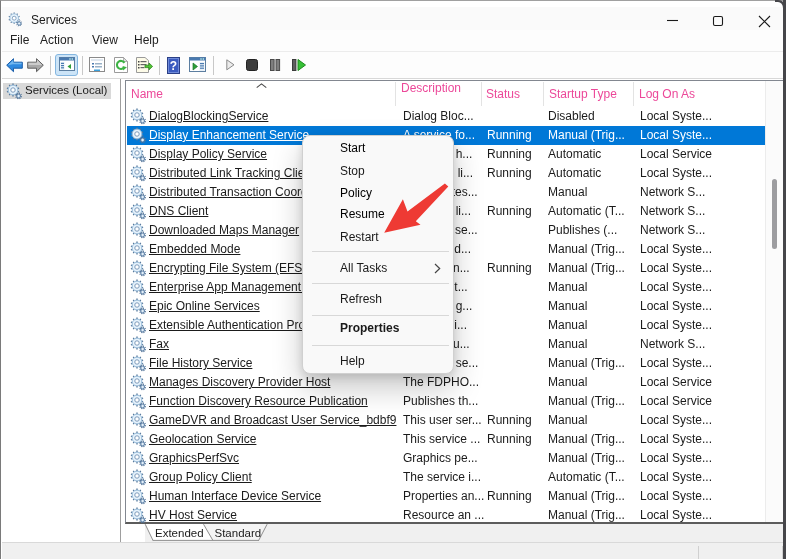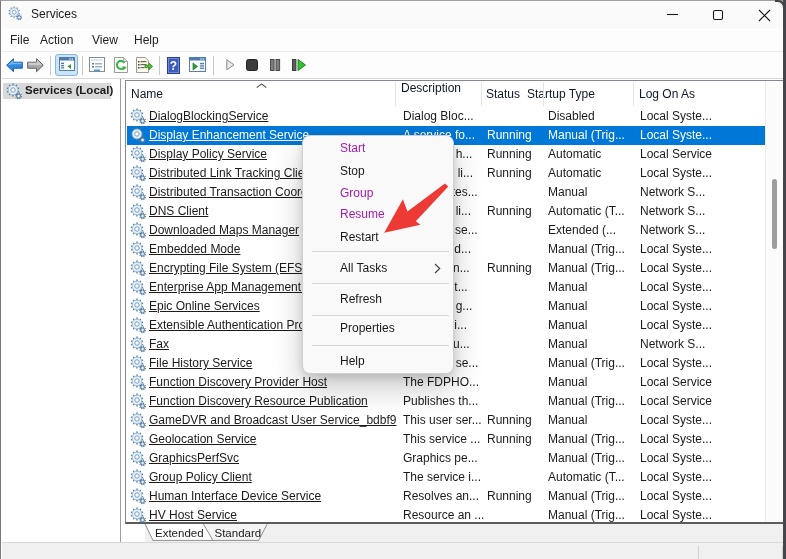--- a/index.html
+++ b/index.html
@@ -2,56 +2,56 @@
 <html><head>
 <meta charset="utf-8">
 <style>
   html,body{margin:0;padding:0;}
   body{width:786px;height:559px;overflow:hidden;font-family:"Liberation Sans",sans-serif;background:#fff;position:relative;}
   .abs{position:absolute;}
   #win{position:absolute;left:0;top:0;width:786px;height:559px;background:#fff;
        border-left:1px solid #7a7a7a;border-top:1px solid #a0a0a0;box-sizing:border-box;}
   #rightborder{position:absolute;right:0;top:0;width:3px;height:559px;background:#46464a;z-index:50;}
   
-  #titlebar{position:absolute;left:1px;top:0;width:782px;height:28px;background:#fafafa;}
+  #titlebar{position:absolute;left:1px;top:6px;width:782px;height:28px;background:#fafafa;}
   #title-text{position:absolute;left:29px;top:6px;font-size:12px;color:#1b1b1b;}
   .capbtn{position:absolute;top:0;height:28px;width:44px;}
   
   #menubar{position:absolute;left:1px;top:29px;width:782px;height:21px;background:#fdfdfd;font-size:12px;color:#222;}
   #menubar span{position:absolute;top:2.5px;}
   
   #toolbar{position:absolute;left:1px;top:50px;width:782px;height:28px;background:#fdfdfd;border-top:1px solid #ececec;border-bottom:1px solid #d8d8d8;box-sizing:border-box;}
   .tsep{position:absolute;top:4px;width:1px;height:19px;background:#c8c8c8;}
   
   #leftpane{position:absolute;left:1px;top:78px;width:119px;height:463px;background:#fff;border-right:1px solid #9e9e9e;box-sizing:border-box;}
-  #treesel{position:absolute;left:1px;top:4px;width:108px;height:16px;background:#d9d9d9;font-weight:bold;}
+  #treesel{position:absolute;left:1px;top:4px;width:108px;height:16px;background:#d9d9d9;}
   #treesel span{position:absolute;left:22px;top:0.5px;font-size:11.5px;color:#1b1b1b;white-space:nowrap;}
   
   #listview{position:absolute;left:124px;top:79px;width:659px;height:444px;background:#fff;
             border:1px solid #828790;border-bottom:2px solid #5c5c5c;box-sizing:border-box;}
-  .hcol{position:absolute;top:0;height:26px;font-size:12px;color:#0f172a;}
+  .hcol{position:absolute;top:0;height:26px;font-size:12px;color:#ec4899;}
   .hsep{position:absolute;top:1px;width:1px;height:24px;background:#e3e3e3;}
   .row{position:absolute;left:1px;width:640px;height:19px;font-size:12px;color:#1b1b1b;white-space:nowrap;}
   .row .c0{position:absolute;left:22px;top:2px;text-decoration:underline;}
   .row .c1{position:absolute;left:276px;top:2px;}
   .row .c2{position:absolute;left:360px;top:2px;}
   .row .c3{position:absolute;left:421px;top:2px;}
   .row .c4{position:absolute;left:513px;top:2px;}
   .row svg.gear{position:absolute;left:3px;top:1px;}
   .row.sel{background:#0078d7;color:#fff;}
   
   #vscroll{position:absolute;right:0;top:0;width:17px;height:441px;background:#fbfbfb;border-left:1px solid #ececec;}
   #vthumb{position:absolute;left:6px;top:98px;width:5px;height:70px;background:#9d9da0;border-radius:2.5px;}
   
   #ctxmenu{position:absolute;left:301px;top:134px;width:152px;height:239px;background:#f9f9f9;
            border:1px solid #d0d0d0;border-radius:8px;box-sizing:border-box;
            box-shadow:0 14px 30px rgba(0,0,0,0.22), 0 3px 8px rgba(0,0,0,0.12);
            font-size:12px;color:#1a1a1a;z-index:20;}
   .mi{position:absolute;left:37px;white-space:nowrap;}
-  .mi.dis{color:#a21caf;}
+  .mi.dis{color:#000000;}
   .msep{position:absolute;left:9px;width:137px;height:1px;background:#d8d8d8;}
   
   #tabzone{position:absolute;left:124px;top:523px;width:659px;height:18px;background:#f0f0f0;margin-left:20px;}
   
   #statusbar{position:absolute;left:1px;top:541px;width:782px;height:18px;background:#f0f0f0;border-top:1px solid #d9d9d9;box-sizing:border-box;}
   #sbdiv{position:absolute;left:696px;top:3px;width:1px;height:15px;background:#d0d0d0;}
 </style>
 </head>
 <body>
 <div id="win">
@@ -182,21 +182,21 @@
     </div>
   </div>
 
   <div id="listview">
     <svg class="abs" style="left:130px;top:2px" width="11" height="6" viewBox="0 0 11 6">
         <path d="M0.7,4.6 L5.5,0.9 L10.3,4.6" fill="none" stroke="#4a4a4a" stroke-width="1.1"></path>
       </svg>
     <div class="hcol" style="left:5px;top:6px">Name</div>
     <div class="hcol" style="left:275px;top:0">Description</div>
     <div class="hcol" style="left:360px;top:6px">Status</div>
-    <div class="hcol" style="left:401px;top:6px">Startup Type</div>
+    <div class="hcol" style="left:423px;top:6px">Startup Type</div>
     <div class="hcol" style="left:513px;top:6px">Log On As</div>
     <div class="hsep" style="left:269px"></div>
     <div class="hsep" style="left:355px"></div>
     <div class="hsep" style="left:417px"></div>
     <div class="hsep" style="left:507px"></div>
     <div class="hsep" style="left:640px"></div>
     <div id="rows">
         <div class="row" style="top:26px">
           <svg class="gear" width="17" height="17" viewBox="0 0 17 17">
             <path d="M7.00,1.90 L7.00,0.60 M10.00,2.87 L10.76,1.82 M11.85,5.42 L13.09,5.02 M11.85,8.58 L13.09,8.98 M10.00,11.13 L10.76,12.18 M7.00,12.10 L7.00,13.40 M4.00,11.13 L3.24,12.18 M2.15,8.58 L0.91,8.98 M2.15,5.42 L0.91,5.02 M4.00,2.87 L3.24,1.82" stroke="#527498" stroke-width="1.35" fill="none"></path>
@@ -299,21 +299,21 @@
             <circle cx="7" cy="7" r="4.9" fill="#cfe3f4" stroke="#8fb4d4" stroke-width="0.9"></circle>
             <circle cx="7" cy="7" r="3.4" fill="none" stroke="#e9f4fc" stroke-width="1.3"></circle>
             <circle cx="7" cy="7" r="2.2" fill="#ffffff" stroke="#7795b5" stroke-width="0.9"></circle>
             <path d="M14.70,13.55 L15.85,13.90 M13.63,14.85 L14.19,15.91 M11.95,15.00 L11.60,16.15 M10.65,13.93 L9.59,14.49 M10.50,12.25 L9.35,11.90 M11.57,10.95 L11.01,9.89 M13.25,10.80 L13.60,9.65 M14.55,11.87 L15.61,11.31" stroke="#527498" stroke-width="1.1" fill="none"></path>
             <circle cx="12.6" cy="13.0" r="2.0" fill="#b9d2e8" stroke="#4c7098" stroke-width="0.8"></circle>
             <circle cx="12.6" cy="13.0" r="0.8" fill="#ffffff"></circle>
           </svg>
           <span class="c0">Downloaded Maps Manager</span>
           <span class="c1">Windows se...</span>
           <span class="c2"></span>
-          <span class="c3">Extended (...</span>
+          <span class="c3">Publishes (...</span>
           <span class="c4">Network S...</span>
         </div>
         <div class="row" style="top:159px">
           <svg class="gear" width="17" height="17" viewBox="0 0 17 17">
             <path d="M7.00,1.90 L7.00,0.60 M10.00,2.87 L10.76,1.82 M11.85,5.42 L13.09,5.02 M11.85,8.58 L13.09,8.98 M10.00,11.13 L10.76,12.18 M7.00,12.10 L7.00,13.40 M4.00,11.13 L3.24,12.18 M2.15,8.58 L0.91,8.98 M2.15,5.42 L0.91,5.02 M4.00,2.87 L3.24,1.82" stroke="#527498" stroke-width="1.35" fill="none"></path>
             <circle cx="7" cy="7" r="4.9" fill="#cfe3f4" stroke="#8fb4d4" stroke-width="0.9"></circle>
             <circle cx="7" cy="7" r="3.4" fill="none" stroke="#e9f4fc" stroke-width="1.3"></circle>
             <circle cx="7" cy="7" r="2.2" fill="#ffffff" stroke="#7795b5" stroke-width="0.9"></circle>
             <path d="M14.70,13.55 L15.85,13.90 M13.63,14.85 L14.19,15.91 M11.95,15.00 L11.60,16.15 M10.65,13.93 L9.59,14.49 M10.50,12.25 L9.35,11.90 M11.57,10.95 L11.01,9.89 M13.25,10.80 L13.60,9.65 M14.55,11.87 L15.61,11.31" stroke="#527498" stroke-width="1.1" fill="none"></path>
             <circle cx="12.6" cy="13.0" r="2.0" fill="#b9d2e8" stroke="#4c7098" stroke-width="0.8"></circle>
@@ -424,21 +424,21 @@
         <div class="row" style="top:292px">
           <svg class="gear" width="17" height="17" viewBox="0 0 17 17">
             <path d="M7.00,1.90 L7.00,0.60 M10.00,2.87 L10.76,1.82 M11.85,5.42 L13.09,5.02 M11.85,8.58 L13.09,8.98 M10.00,11.13 L10.76,12.18 M7.00,12.10 L7.00,13.40 M4.00,11.13 L3.24,12.18 M2.15,8.58 L0.91,8.98 M2.15,5.42 L0.91,5.02 M4.00,2.87 L3.24,1.82" stroke="#527498" stroke-width="1.35" fill="none"></path>
             <circle cx="7" cy="7" r="4.9" fill="#cfe3f4" stroke="#8fb4d4" stroke-width="0.9"></circle>
             <circle cx="7" cy="7" r="3.4" fill="none" stroke="#e9f4fc" stroke-width="1.3"></circle>
             <circle cx="7" cy="7" r="2.2" fill="#ffffff" stroke="#7795b5" stroke-width="0.9"></circle>
             <path d="M14.70,13.55 L15.85,13.90 M13.63,14.85 L14.19,15.91 M11.95,15.00 L11.60,16.15 M10.65,13.93 L9.59,14.49 M10.50,12.25 L9.35,11.90 M11.57,10.95 L11.01,9.89 M13.25,10.80 L13.60,9.65 M14.55,11.87 L15.61,11.31" stroke="#527498" stroke-width="1.1" fill="none"></path>
             <circle cx="12.6" cy="13.0" r="2.0" fill="#b9d2e8" stroke="#4c7098" stroke-width="0.8"></circle>
             <circle cx="12.6" cy="13.0" r="0.8" fill="#ffffff"></circle>
           </svg>
-          <span class="c0">Function Discovery Provider Host</span>
+          <span class="c0">Manages Discovery Provider Host</span>
           <span class="c1">The FDPHO...</span>
           <span class="c2"></span>
           <span class="c3">Manual</span>
           <span class="c4">Local Service</span>
         </div>
         <div class="row" style="top:311px">
           <svg class="gear" width="17" height="17" viewBox="0 0 17 17">
             <path d="M7.00,1.90 L7.00,0.60 M10.00,2.87 L10.76,1.82 M11.85,5.42 L13.09,5.02 M11.85,8.58 L13.09,8.98 M10.00,11.13 L10.76,12.18 M7.00,12.10 L7.00,13.40 M4.00,11.13 L3.24,12.18 M2.15,8.58 L0.91,8.98 M2.15,5.42 L0.91,5.02 M4.00,2.87 L3.24,1.82" stroke="#527498" stroke-width="1.35" fill="none"></path>
             <circle cx="7" cy="7" r="4.9" fill="#cfe3f4" stroke="#8fb4d4" stroke-width="0.9"></circle>
             <circle cx="7" cy="7" r="3.4" fill="none" stroke="#e9f4fc" stroke-width="1.3"></circle>
@@ -521,21 +521,21 @@
           <svg class="gear" width="17" height="17" viewBox="0 0 17 17">
             <path d="M7.00,1.90 L7.00,0.60 M10.00,2.87 L10.76,1.82 M11.85,5.42 L13.09,5.02 M11.85,8.58 L13.09,8.98 M10.00,11.13 L10.76,12.18 M7.00,12.10 L7.00,13.40 M4.00,11.13 L3.24,12.18 M2.15,8.58 L0.91,8.98 M2.15,5.42 L0.91,5.02 M4.00,2.87 L3.24,1.82" stroke="#527498" stroke-width="1.35" fill="none"></path>
             <circle cx="7" cy="7" r="4.9" fill="#cfe3f4" stroke="#8fb4d4" stroke-width="0.9"></circle>
             <circle cx="7" cy="7" r="3.4" fill="none" stroke="#e9f4fc" stroke-width="1.3"></circle>
             <circle cx="7" cy="7" r="2.2" fill="#ffffff" stroke="#7795b5" stroke-width="0.9"></circle>
             <path d="M14.70,13.55 L15.85,13.90 M13.63,14.85 L14.19,15.91 M11.95,15.00 L11.60,16.15 M10.65,13.93 L9.59,14.49 M10.50,12.25 L9.35,11.90 M11.57,10.95 L11.01,9.89 M13.25,10.80 L13.60,9.65 M14.55,11.87 L15.61,11.31" stroke="#527498" stroke-width="1.1" fill="none"></path>
             <circle cx="12.6" cy="13.0" r="2.0" fill="#b9d2e8" stroke="#4c7098" stroke-width="0.8"></circle>
             <circle cx="12.6" cy="13.0" r="0.8" fill="#ffffff"></circle>
           </svg>
           <span class="c0">Human Interface Device Service</span>
-          <span class="c1">Resolves an...</span>
+          <span class="c1">Properties an...</span>
           <span class="c2">Running</span>
           <span class="c3">Manual (Trig...</span>
           <span class="c4">Local Syste...</span>
         </div>
         <div class="row" style="top:425px">
           <svg class="gear" width="17" height="17" viewBox="0 0 17 17">
             <path d="M7.00,1.90 L7.00,0.60 M10.00,2.87 L10.76,1.82 M11.85,5.42 L13.09,5.02 M11.85,8.58 L13.09,8.98 M10.00,11.13 L10.76,12.18 M7.00,12.10 L7.00,13.40 M4.00,11.13 L3.24,12.18 M2.15,8.58 L0.91,8.98 M2.15,5.42 L0.91,5.02 M4.00,2.87 L3.24,1.82" stroke="#527498" stroke-width="1.35" fill="none"></path>
             <circle cx="7" cy="7" r="4.9" fill="#cfe3f4" stroke="#8fb4d4" stroke-width="0.9"></circle>
             <circle cx="7" cy="7" r="3.4" fill="none" stroke="#e9f4fc" stroke-width="1.3"></circle>
             <circle cx="7" cy="7" r="2.2" fill="#ffffff" stroke="#7795b5" stroke-width="0.9"></circle>
@@ -571,32 +571,32 @@
   </div>
 
   <div id="statusbar">
       <div id="sbdiv"></div>
       <div style="position:absolute;left:780px;top:3px;width:1px;height:15px;background:#d0d0d0"></div>
     </div>
 
   <div id="ctxmenu">
     <div class="mi dis" style="top:4.5px">Start</div>
     <div class="mi" style="top:27.5px">Stop</div>
-    <div class="mi dis" style="top:49.5px">Group</div>
+    <div class="mi dis" style="top:49.5px">Policy</div>
     <div class="mi dis" style="top:71px">Resume</div>
     <div class="mi" style="top:93.5px">Restart</div>
     <div class="msep" style="top:114.5px"></div>
     <div class="mi" style="top:124.5px">All Tasks</div>
     <svg class="abs" style="left:131px;top:126.5px;z-index:21" width="7" height="11" viewBox="0 0 7 11">
         <path d="M1,1 L5.7,5.5 L1,10" fill="none" stroke="#454545" stroke-width="1.2"></path>
       </svg>
     <div class="msep" style="top:146.5px"></div>
     <div class="mi" style="top:155.5px">Refresh</div>
     <div class="msep" style="top:178.5px"></div>
-    <div class="mi" style="top:185px;font-weight:normal">Properties</div>
+    <div class="mi" style="top:185px;font-weight:bold">Properties</div>
     <div class="msep" style="top:208.5px"></div>
     <div class="mi" style="top:217.5px">Help</div>
   </div>
 
   <svg class="abs" style="left:375px;top:175px;z-index:30" width="80" height="65" viewBox="0 0 80 65">
     <path d="M8.2,56.8 L26.9,23.3 L31.5,35.5 L68.9,7.6 L72.3,10.6 L39.8,45.2 L44.5,48.8 Z" fill="#ee3a34"></path>
   </svg>
 </div>
 <div id="rightborder"></div>
 <div style="position:absolute;right:0;top:0;width:11px;height:11px;border-top-right-radius:8px;border-top:2px solid #46464a;border-right:3px solid #46464a;box-sizing:border-box;z-index:60"></div>

